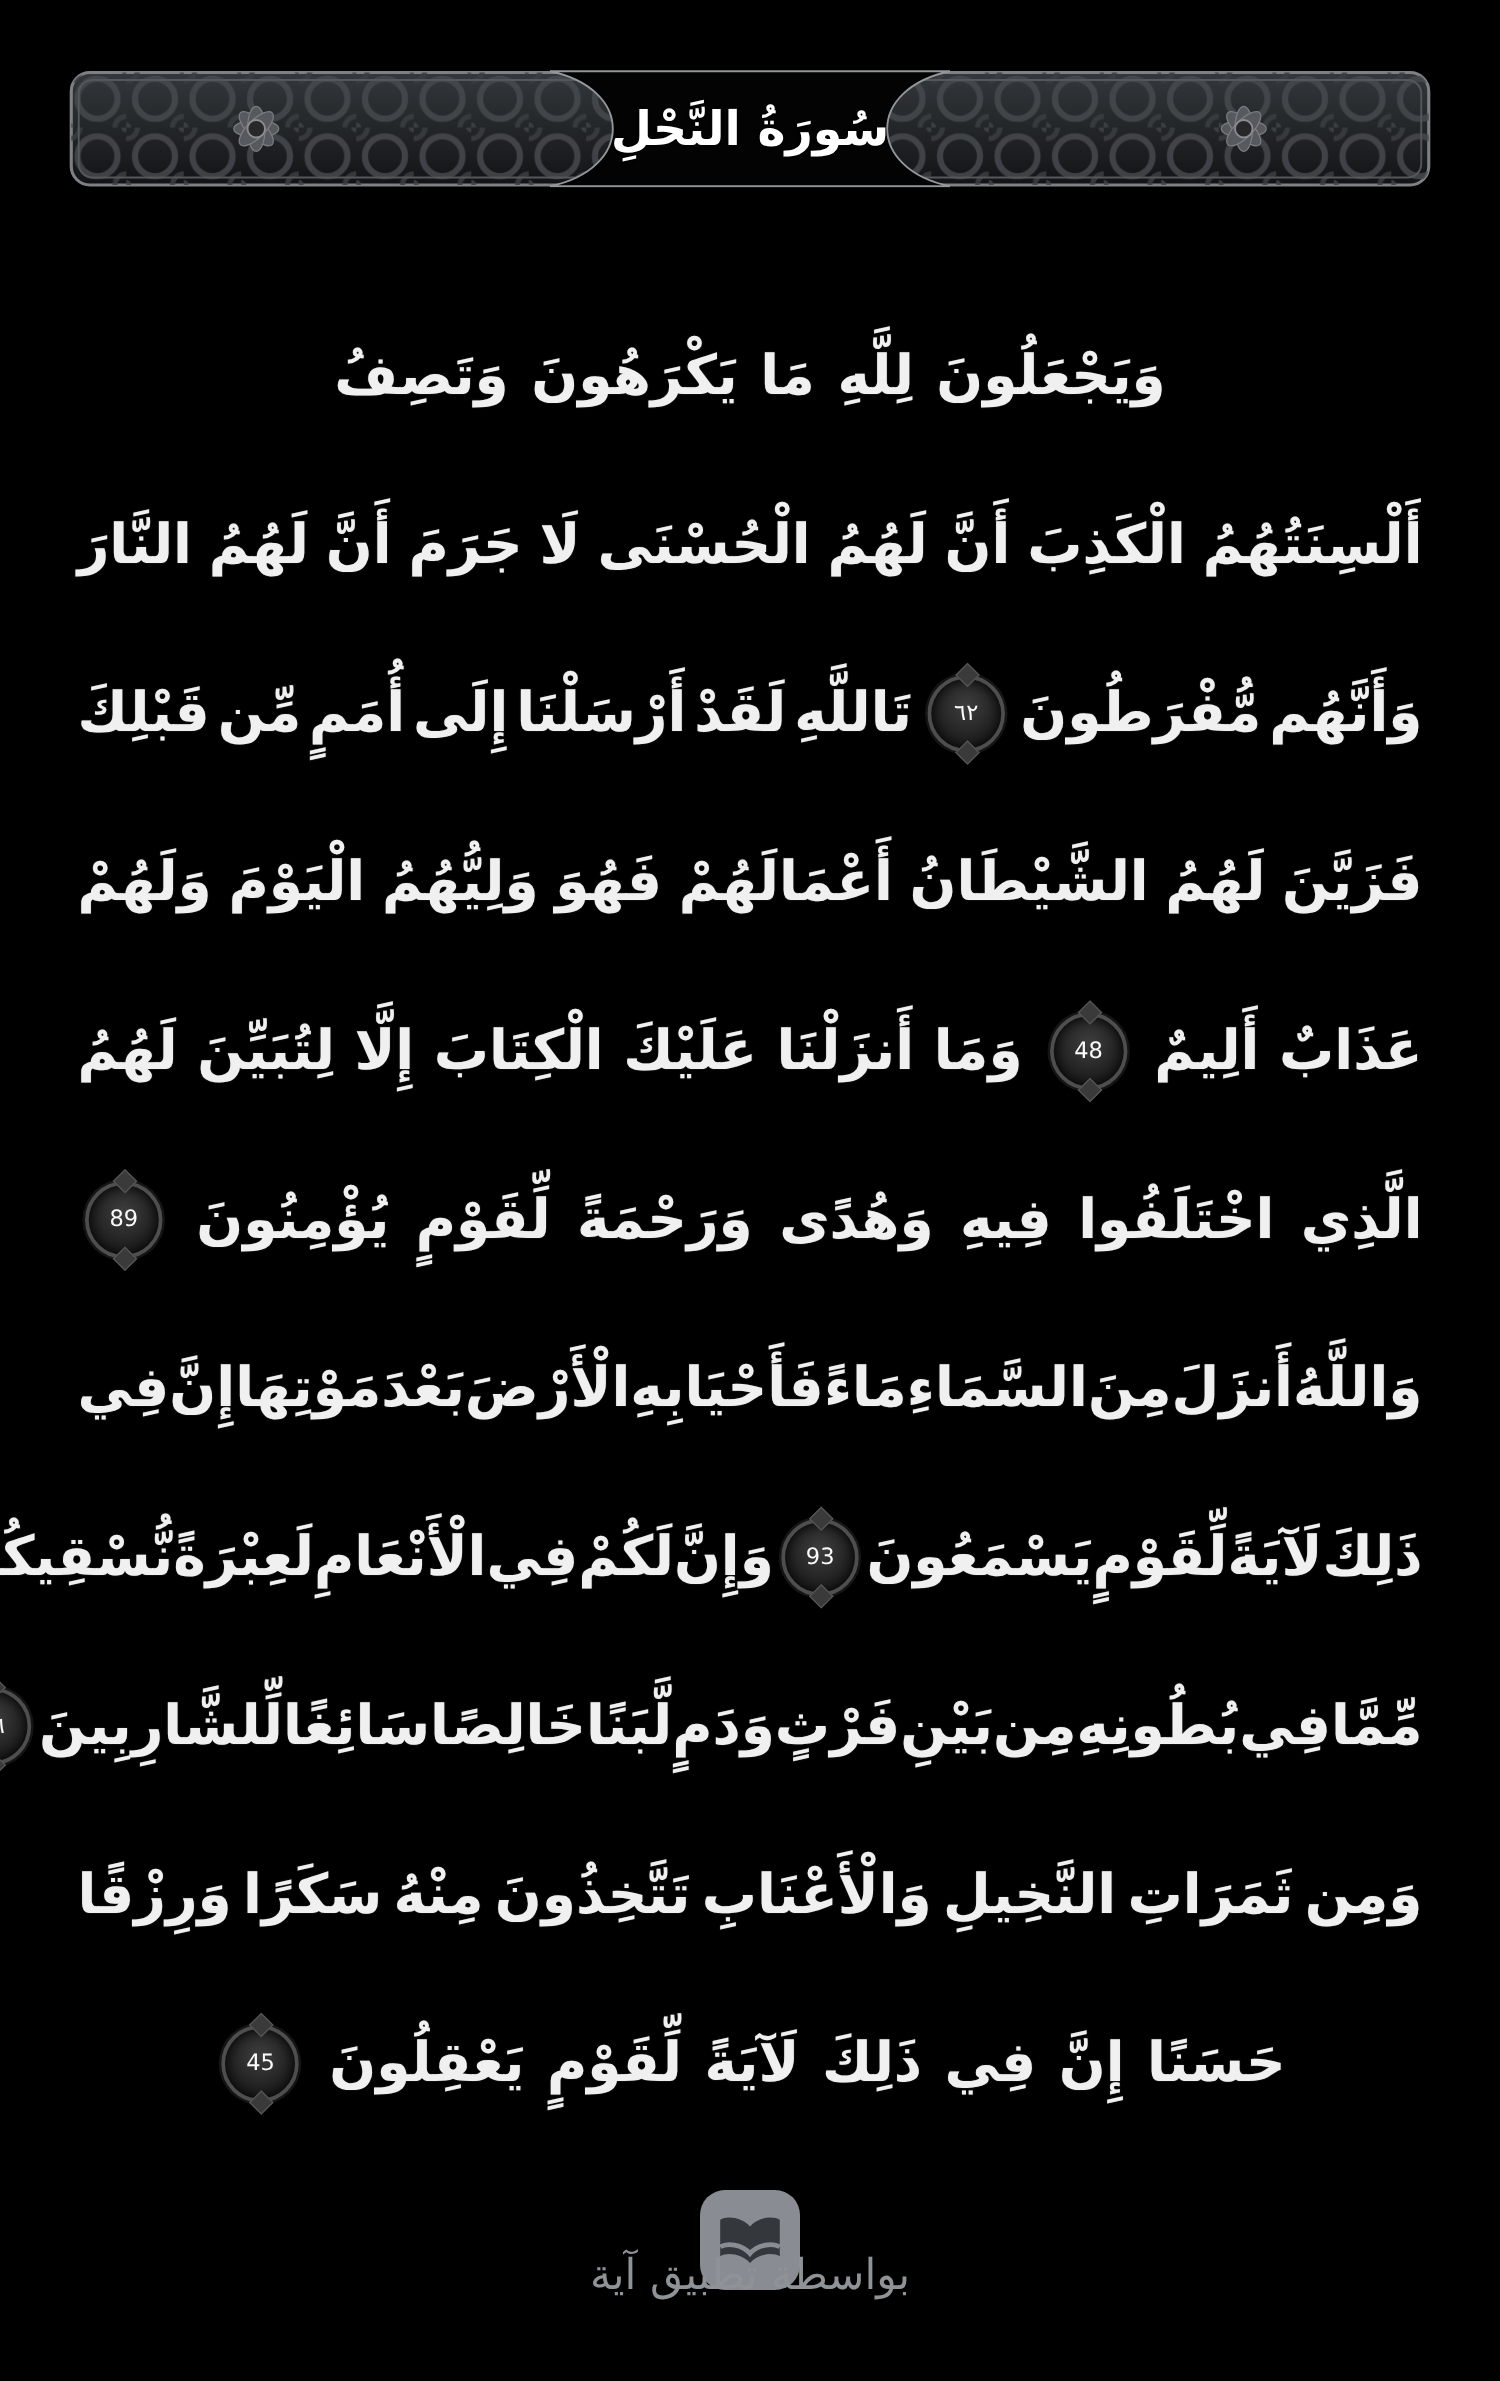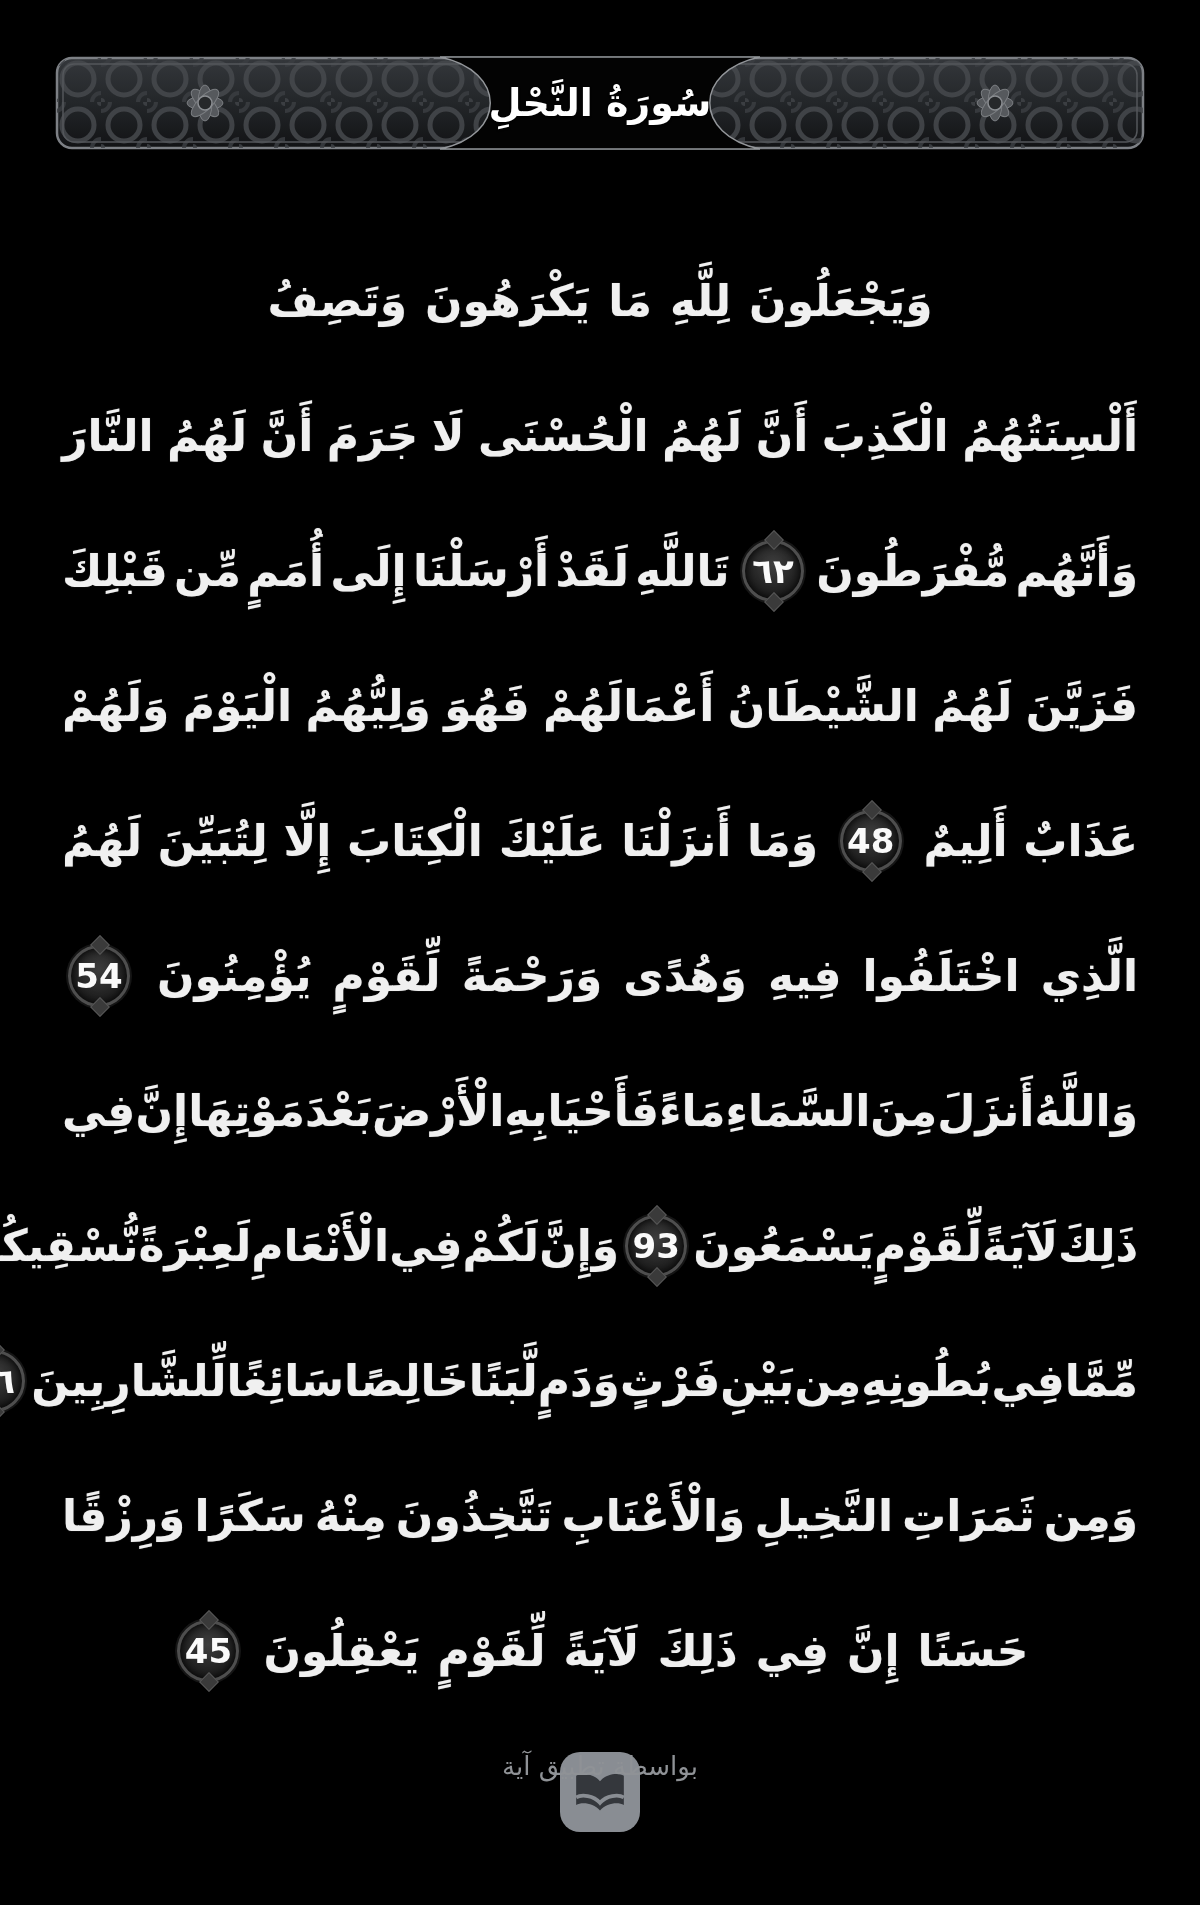--- a/index.html
+++ b/index.html
@@ -75,41 +75,41 @@
     left: 50%; margin-left: -6px;
     width: 12px; height: 12px;
     background: #3a3a3a;
     border: 1px solid #565656;
     transform: rotate(45deg);
   }
   .verse-medallion::before { top: -10px; }
   .verse-medallion::after  { bottom: -10px; }
   .verse-num {
     color: #fafafa;
-    font-size: 34px;
-    font-weight: 700;
+    font-size: 18px;
+    font-weight: 400;
     line-height: 1;
   }
 
   
   .app-icon {
     position: absolute;
     top: 1752px; left: 560px;
     width: 80px; height: 80px;
     border-radius: 20px;
     background: #898d93;
     display: flex; align-items: center; justify-content: center;
   }
   .footer-caption {
     position: absolute;
-    top: 1751px; left: 0;
+    top: 1800px; left: 0;
     width: 100%;
     text-align: center;
     color: #8f9296;
-    font-size: 26px;
+    font-size: 34px;
   }
 </style>
 </head>
 <body>
 
 <div class="page">
 
   <div class="surah-band">
     <svg viewBox="0 0 1090 94" aria-hidden="true">
       <defs>
@@ -215,21 +215,21 @@
       </div>
       <div class="quran-line justify">
         <span class="word">الَّذِي</span>
         <span class="word">اخْتَلَفُوا</span>
         <span class="word">فِيهِ</span>
         <span class="word">وَهُدًى</span>
         <span class="word">وَرَحْمَةً</span>
         <span class="word">لِّقَوْمٍ</span>
         <span class="word">يُؤْمِنُونَ</span>
         <span class="verse-medallion">
-          <span class="verse-num">54</span>
+          <span class="verse-num">89</span>
         </span>
       </div>
       <div class="quran-line justify">
         <span class="word">وَاللَّهُ</span>
         <span class="word">أَنزَلَ</span>
         <span class="word">مِنَ</span>
         <span class="word">السَّمَاءِ</span>
         <span class="word">مَاءً</span>
         <span class="word">فَأَحْيَا</span>
         <span class="word">بِهِ</span>

